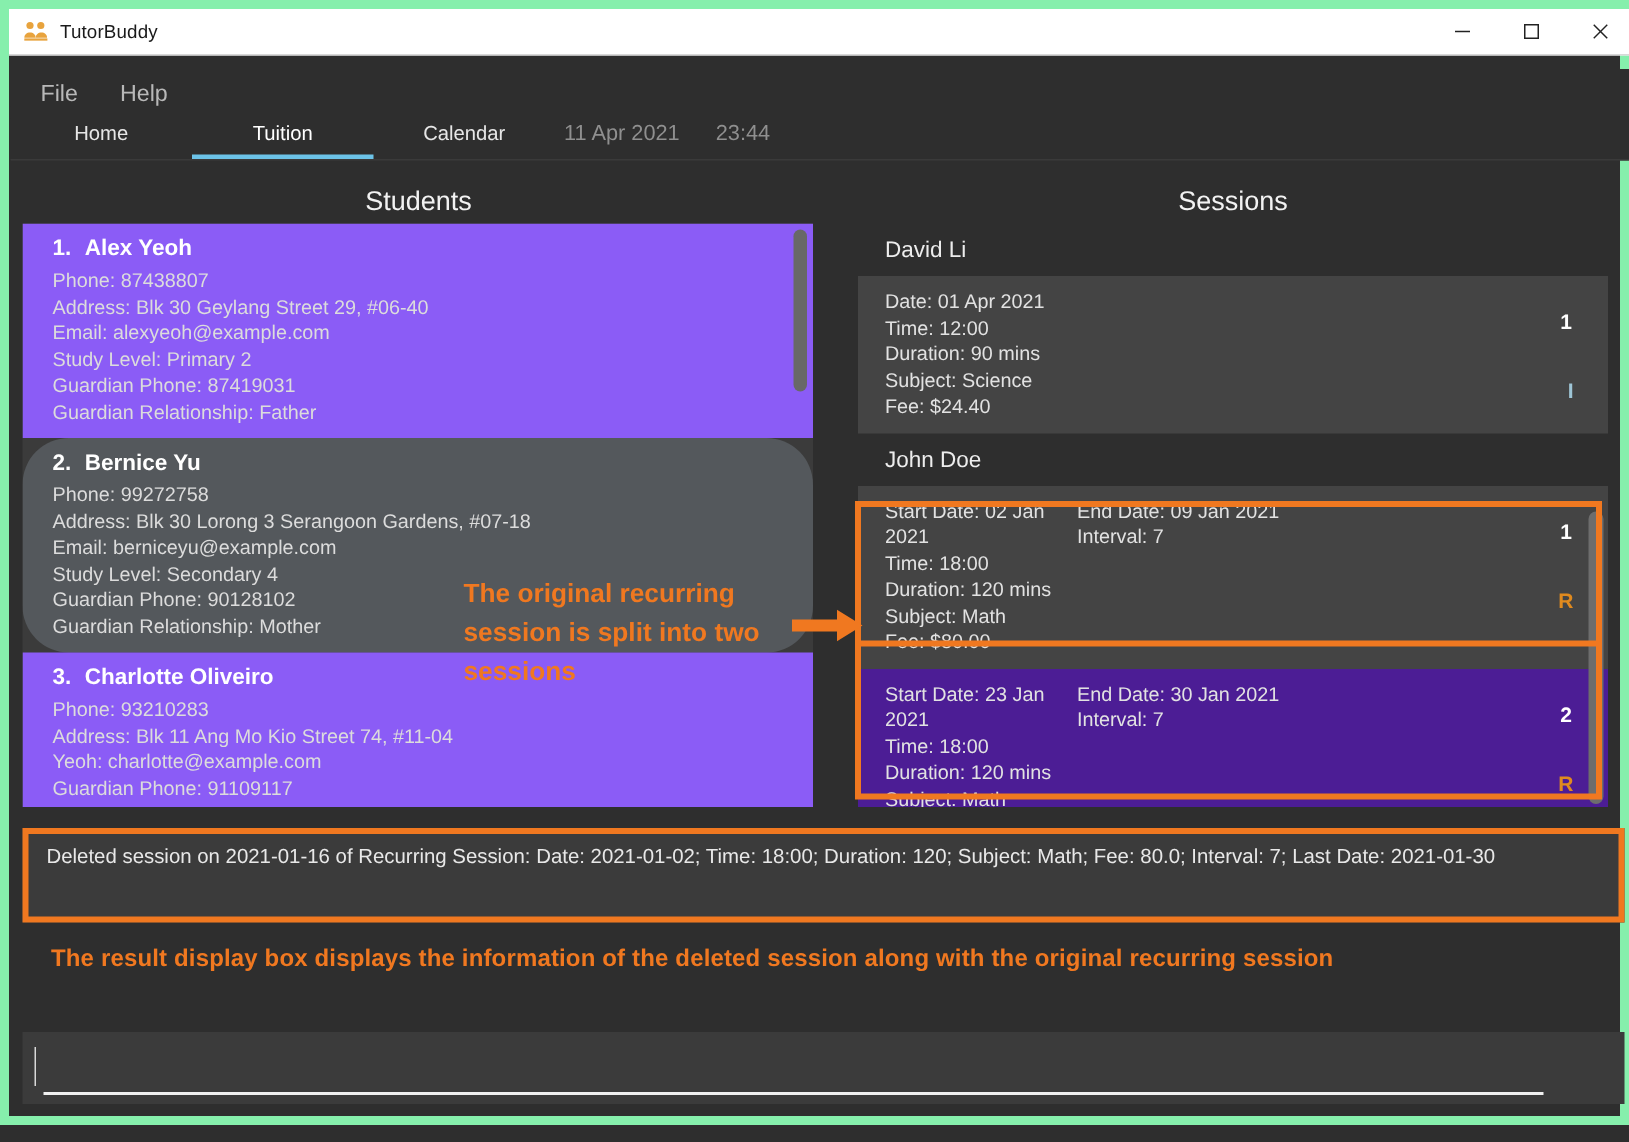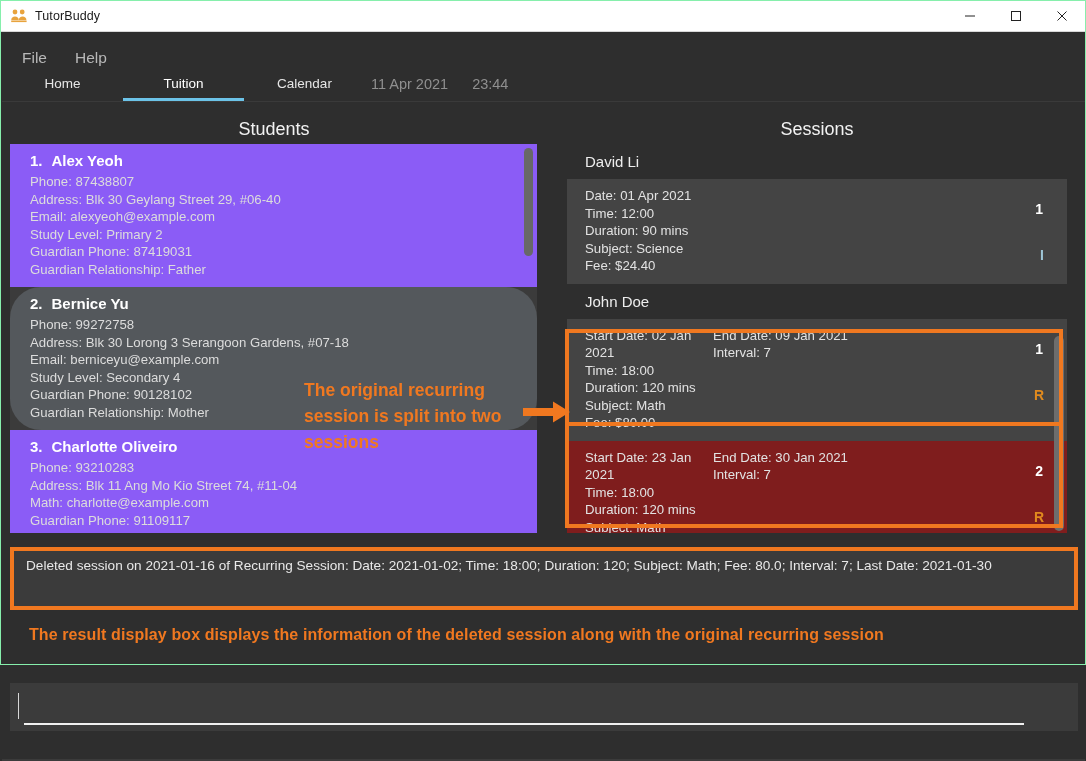--- a/index.html
+++ b/index.html
@@ -4,23 +4,23 @@
 <style>
   * { box-sizing: border-box; margin: 0; padding: 0; }
   html, body {
     width: 1086px; height: 761px;
     background: #2e2e2e;
     font-family: "Liberation Sans", sans-serif;
     overflow: hidden;
   }
   #app {
     position: relative;
-    width: 1086px; height: 665px;
+    width: 1086px; height: 750px;
     background: #2e2e2e;
-    border: 1px solid #86efac;
+    border: 6px solid #86efac;
   }
 
   
   .titlebar {
     position: absolute; left: 0; top: 0; width: 1084px; height: 31px;
     background: #ffffff;
     display: flex; align-items: center;
     border-bottom: 1px solid #d8d8d8;
   }
   .title-icon { margin-left: 9px; width: 18px; height: 16px; display: block; }
@@ -103,21 +103,21 @@
     position: absolute; left: 566px; top: 143px; width: 500px; height: 389px;
     overflow: hidden;
   }
   .session-group-name {
     color: #ededed; font-size: 15px; padding: 9px 0 9px 18px;
   }
   .session-card {
     background: #444444; position: relative; min-height: 78px;
     padding: 8px 0 9px 18px;
   }
-  .session-card.alt { background: #7f1d1d; }
+  .session-card.alt { background: #4c1d95; }
   .sess-cols { display: flex; }
   .sess-col-a { width: 128px; }
   .sess-col-b { width: 180px; }
   .sess-line { font-size: 13.2px; line-height: 17.5px; color: #e2e2e2; }
   .sess-num {
     position: absolute; right: 24px; top: 22px;
     color: #ffffff; font-size: 14px; font-weight: bold;
   }
   .sess-type {
     position: absolute; right: 23px; top: 68px;
@@ -262,21 +262,21 @@
       <div class="student-line">Guardian Phone: 90128102</div>
       <div class="student-line">Guardian Relationship: Mother</div>
     </div>
 
     <div class="student-card">
       <div class="student-name">
         <span class="idx">3.</span><span>Charlotte Oliveiro</span>
       </div>
       <div class="student-line">Phone: 93210283</div>
       <div class="student-line">Address: Blk 11 Ang Mo Kio Street 74, #11-04</div>
-      <div class="student-line">Math: charlotte@example.com</div>
+      <div class="student-line">Yeoh: charlotte@example.com</div>
       <div class="student-line">Guardian Phone: 91109117</div>
     </div>
 
     <div class="scroll-track">
       <div class="scroll-thumb" style="top:2px;height:108px;"></div>
     </div>
   </div>
 
   <div class="sessions-panel">
 

